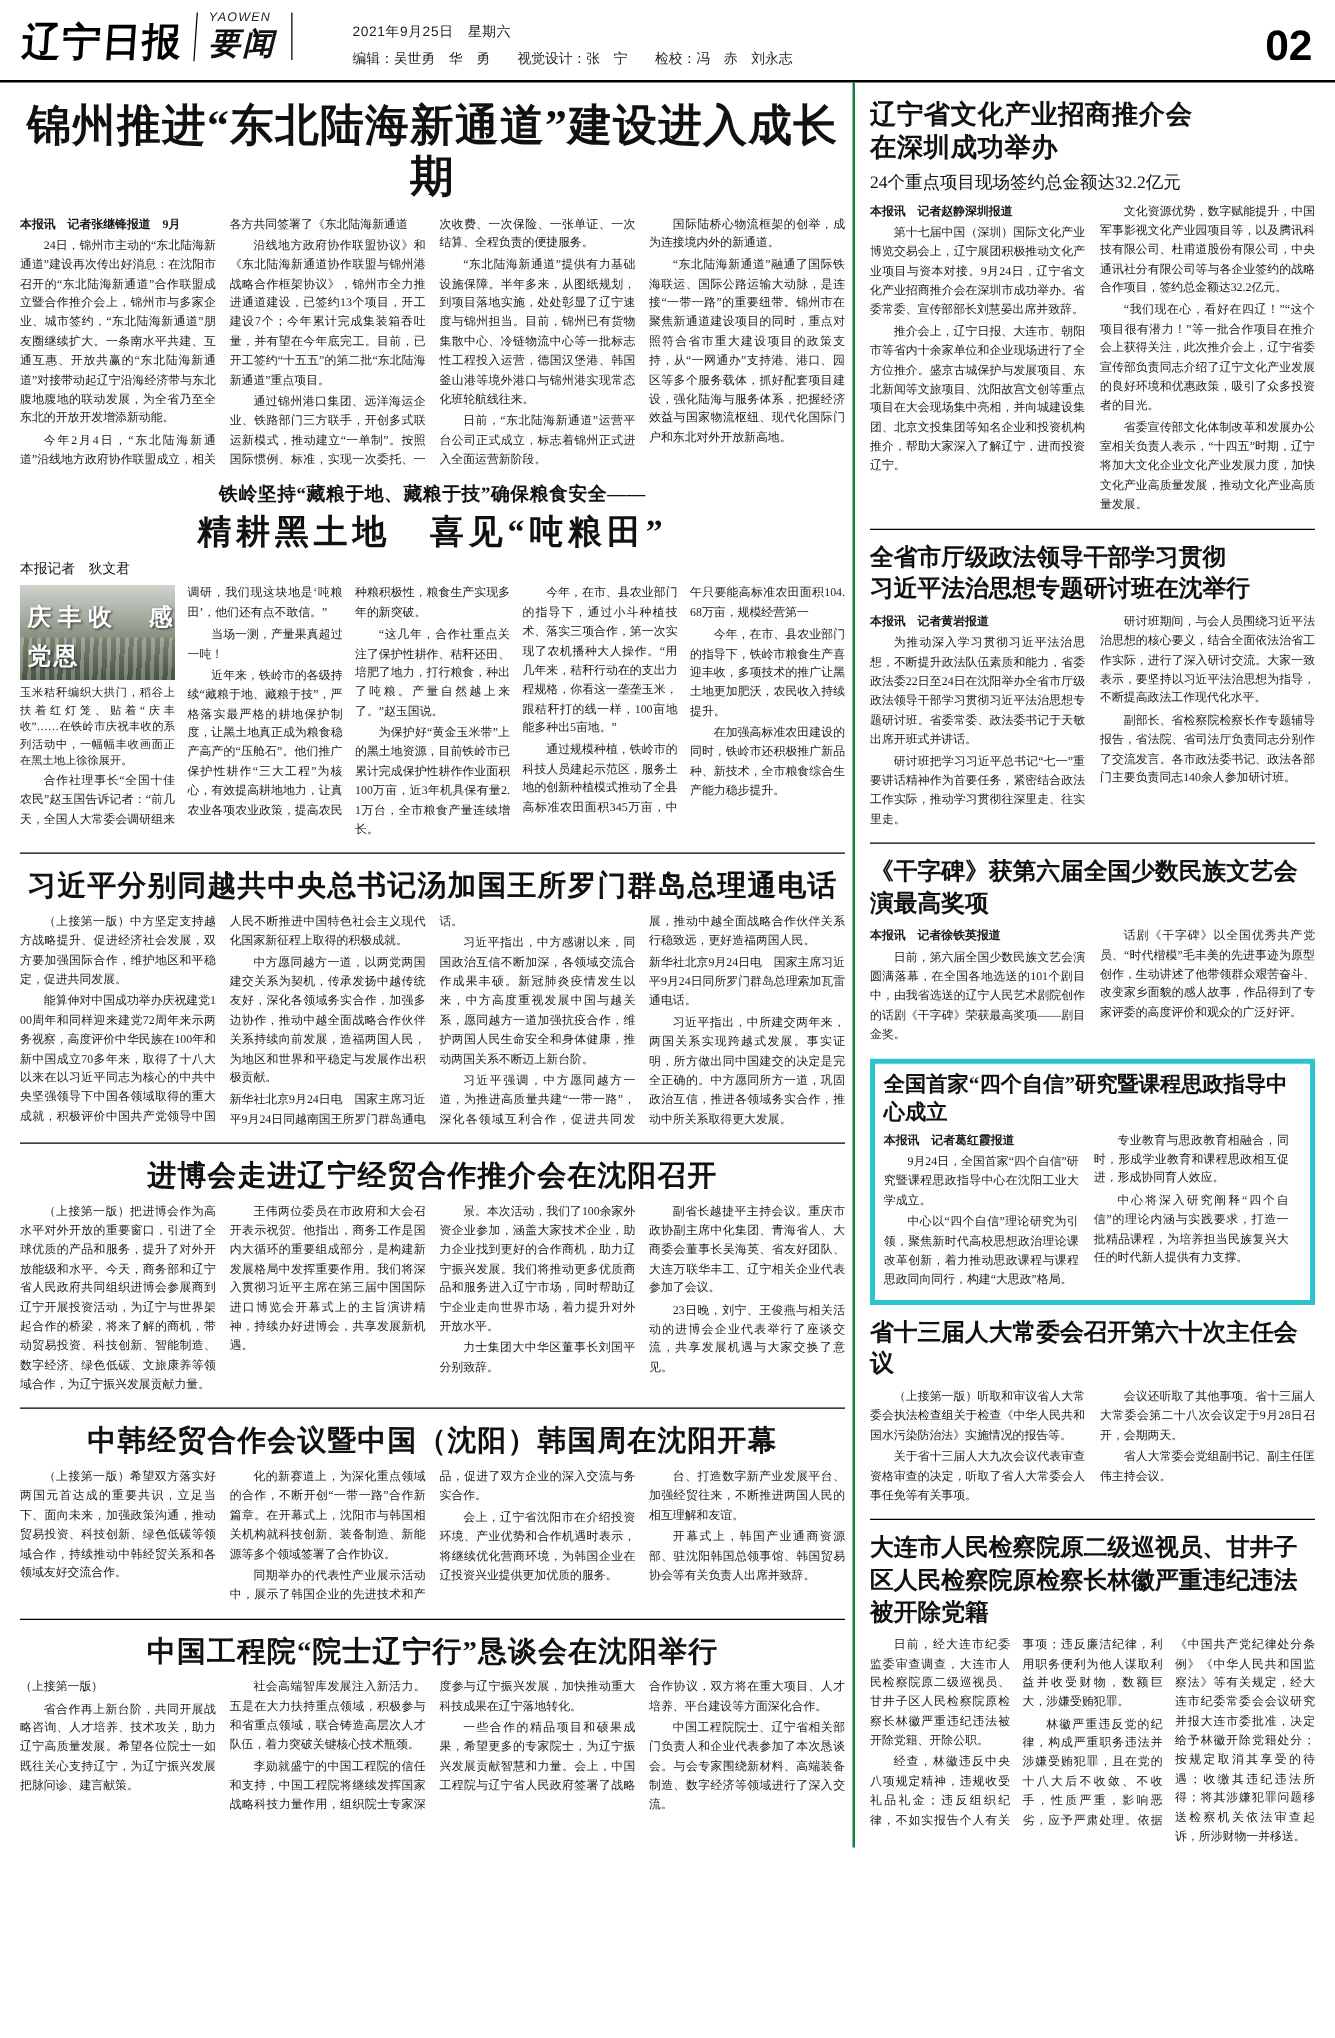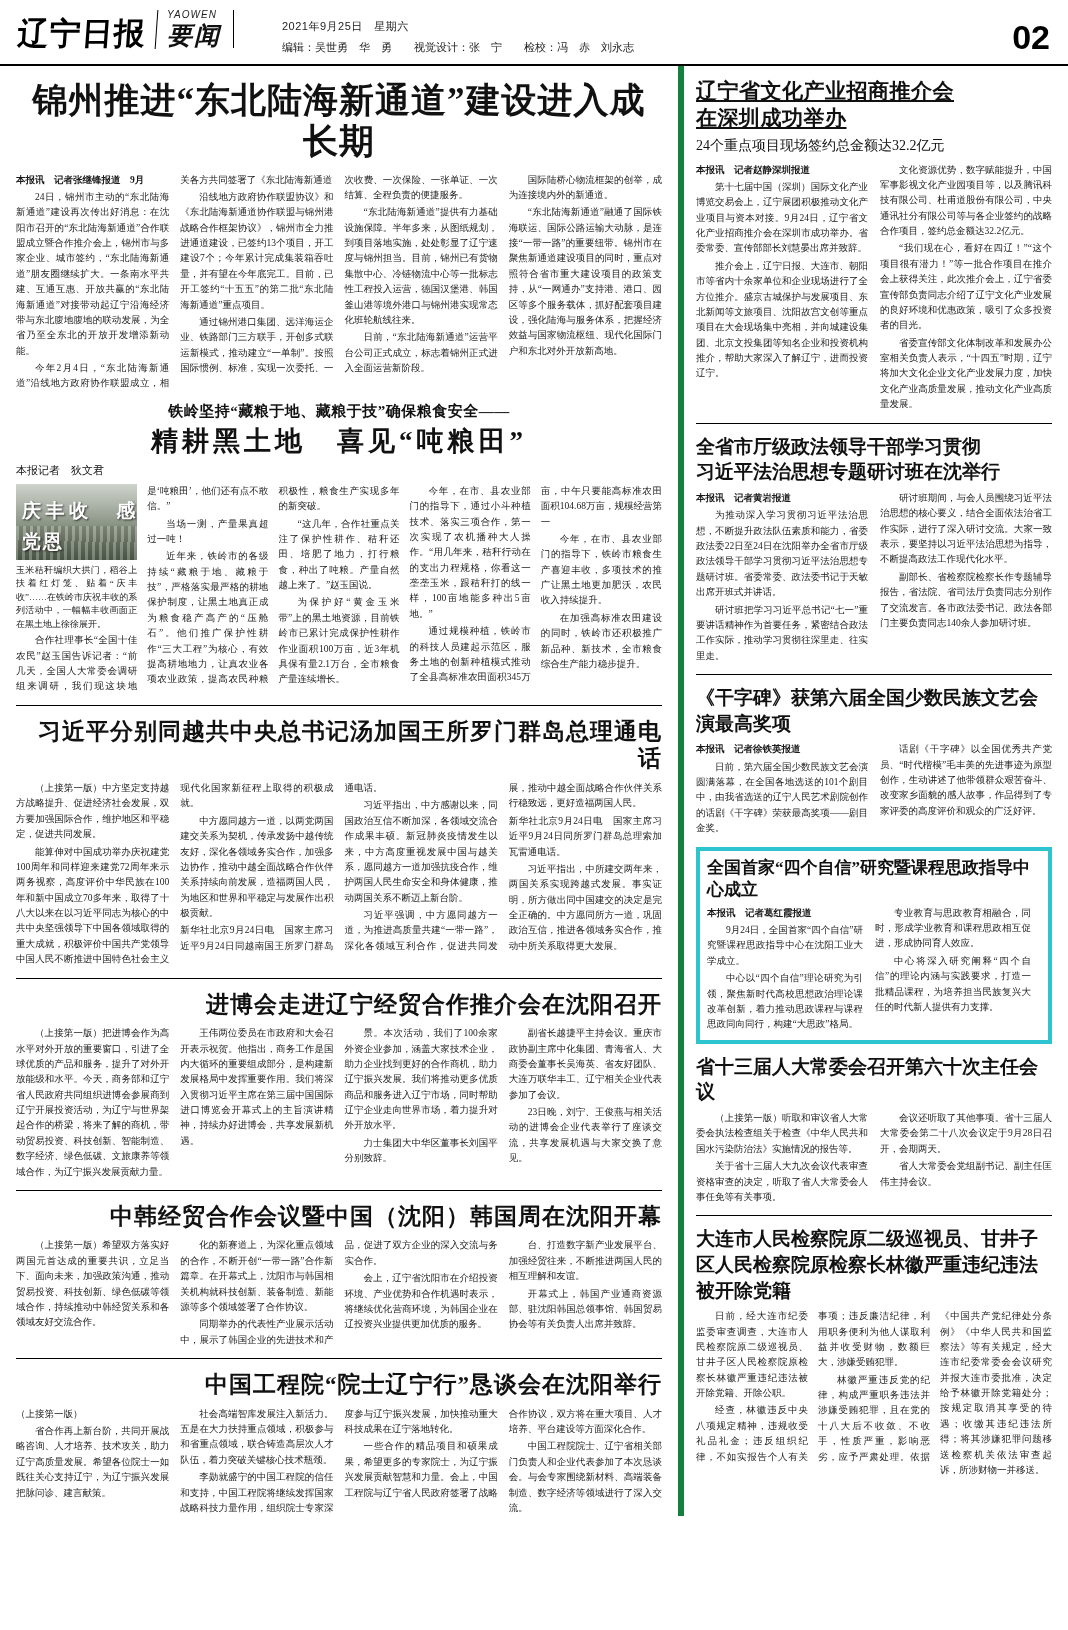--- a/index.html
+++ b/index.html
@@ -83,23 +83,23 @@
   }
 
   
   .content {
     display: flex;
     padding: 0 16px;
     box-sizing: border-box;
   }
   .col-left {
     width: 668px;
-    padding-right: 16px;
-    box-sizing: border-box;
-    border-right: 6px solid #15803d;
+    padding-right: 6px;
+    box-sizing: border-box;
+    border-right: 2px solid #15803d;
   }
   .col-right {
     width: 368px;
     padding-left: 12px;
     box-sizing: border-box;
   }
 
   
   .h-lead {
     font-size: 35px;
@@ -125,21 +125,21 @@
   }
   .byline-right {
     text-align: left;
     font-size: 11px;
     margin: 0 0 6px 0;
     font-family: "Liberation Sans", sans-serif;
   }
   .h-sec {
     font-size: 23px;
     font-weight: bold;
-    text-align: right;
+    text-align: center;
     margin: 12px 0 8px 0;
     letter-spacing: 1px;
     line-height: 1.2;
   }
 
   
   .rh1 {
     font-size: 21px;
     font-weight: bold;
     line-height: 1.3;
@@ -351,21 +351,21 @@
           <p>一些合作的精品项目和硕果成果，希望更多的专家院士，为辽宁振兴发展贡献智慧和力量。会上，中国工程院与辽宁省人民政府签署了战略合作协议，双方将在重大项目、人才培养、平台建设等方面深化合作。</p>
           <p>中国工程院院士、辽宁省相关部门负责人和企业代表参加了本次恳谈会。与会专家围绕新材料、高端装备制造、数字经济等领域进行了深入交流。</p>
         </div>
       </div>
 
     </div>
 
     <div class="col-right">
 
       <div>
-        <div class="rh1" style="white-space:pre-line;text-decoration:underline;">辽宁省文化产业招商推介会
+        <div class="rh1" style="white-space:pre-line;">辽宁省文化产业招商推介会
 在深圳成功举办</div>
         <div class="rh-sub">24个重点项目现场签约总金额达32.2亿元</div>
         <div class="body-text cols-2r">
           <p class="noindent"><span class="lead-tag">本报讯　记者赵静深圳报道</span></p>
           <p>第十七届中国（深圳）国际文化产业博览交易会上，辽宁展团积极推动文化产业项目与资本对接。9月24日，辽宁省文化产业招商推介会在深圳市成功举办。省委常委、宣传部部长刘慧晏出席并致辞。</p>
           <p>推介会上，辽宁日报、大连市、朝阳市等省内十余家单位和企业现场进行了全方位推介。盛京古城保护与发展项目、东北新闻等文旅项目、沈阳故宫文创等重点项目在大会现场集中亮相，并向城建设集团、北京文投集团等知名企业和投资机构推介，帮助大家深入了解辽宁，进而投资辽宁。</p>
           <p>文化资源优势，数字赋能提升，中国军事影视文化产业园项目等，以及腾讯科技有限公司、杜甫道股份有限公司，中央通讯社分有限公司等与各企业签约的战略合作项目，签约总金额达32.2亿元。</p>
           <p>“我们现在心，看好在四辽！”“这个项目很有潜力！”等一批合作项目在推介会上获得关注，此次推介会上，辽宁省委宣传部负责同志介绍了辽宁文化产业发展的良好环境和优惠政策，吸引了众多投资者的目光。</p>
           <p>省委宣传部文化体制改革和发展办公室相关负责人表示，“十四五”时期，辽宁将加大文化企业文化产业发展力度，加快文化产业高质量发展，推动文化产业高质量发展。</p>
         </div>

